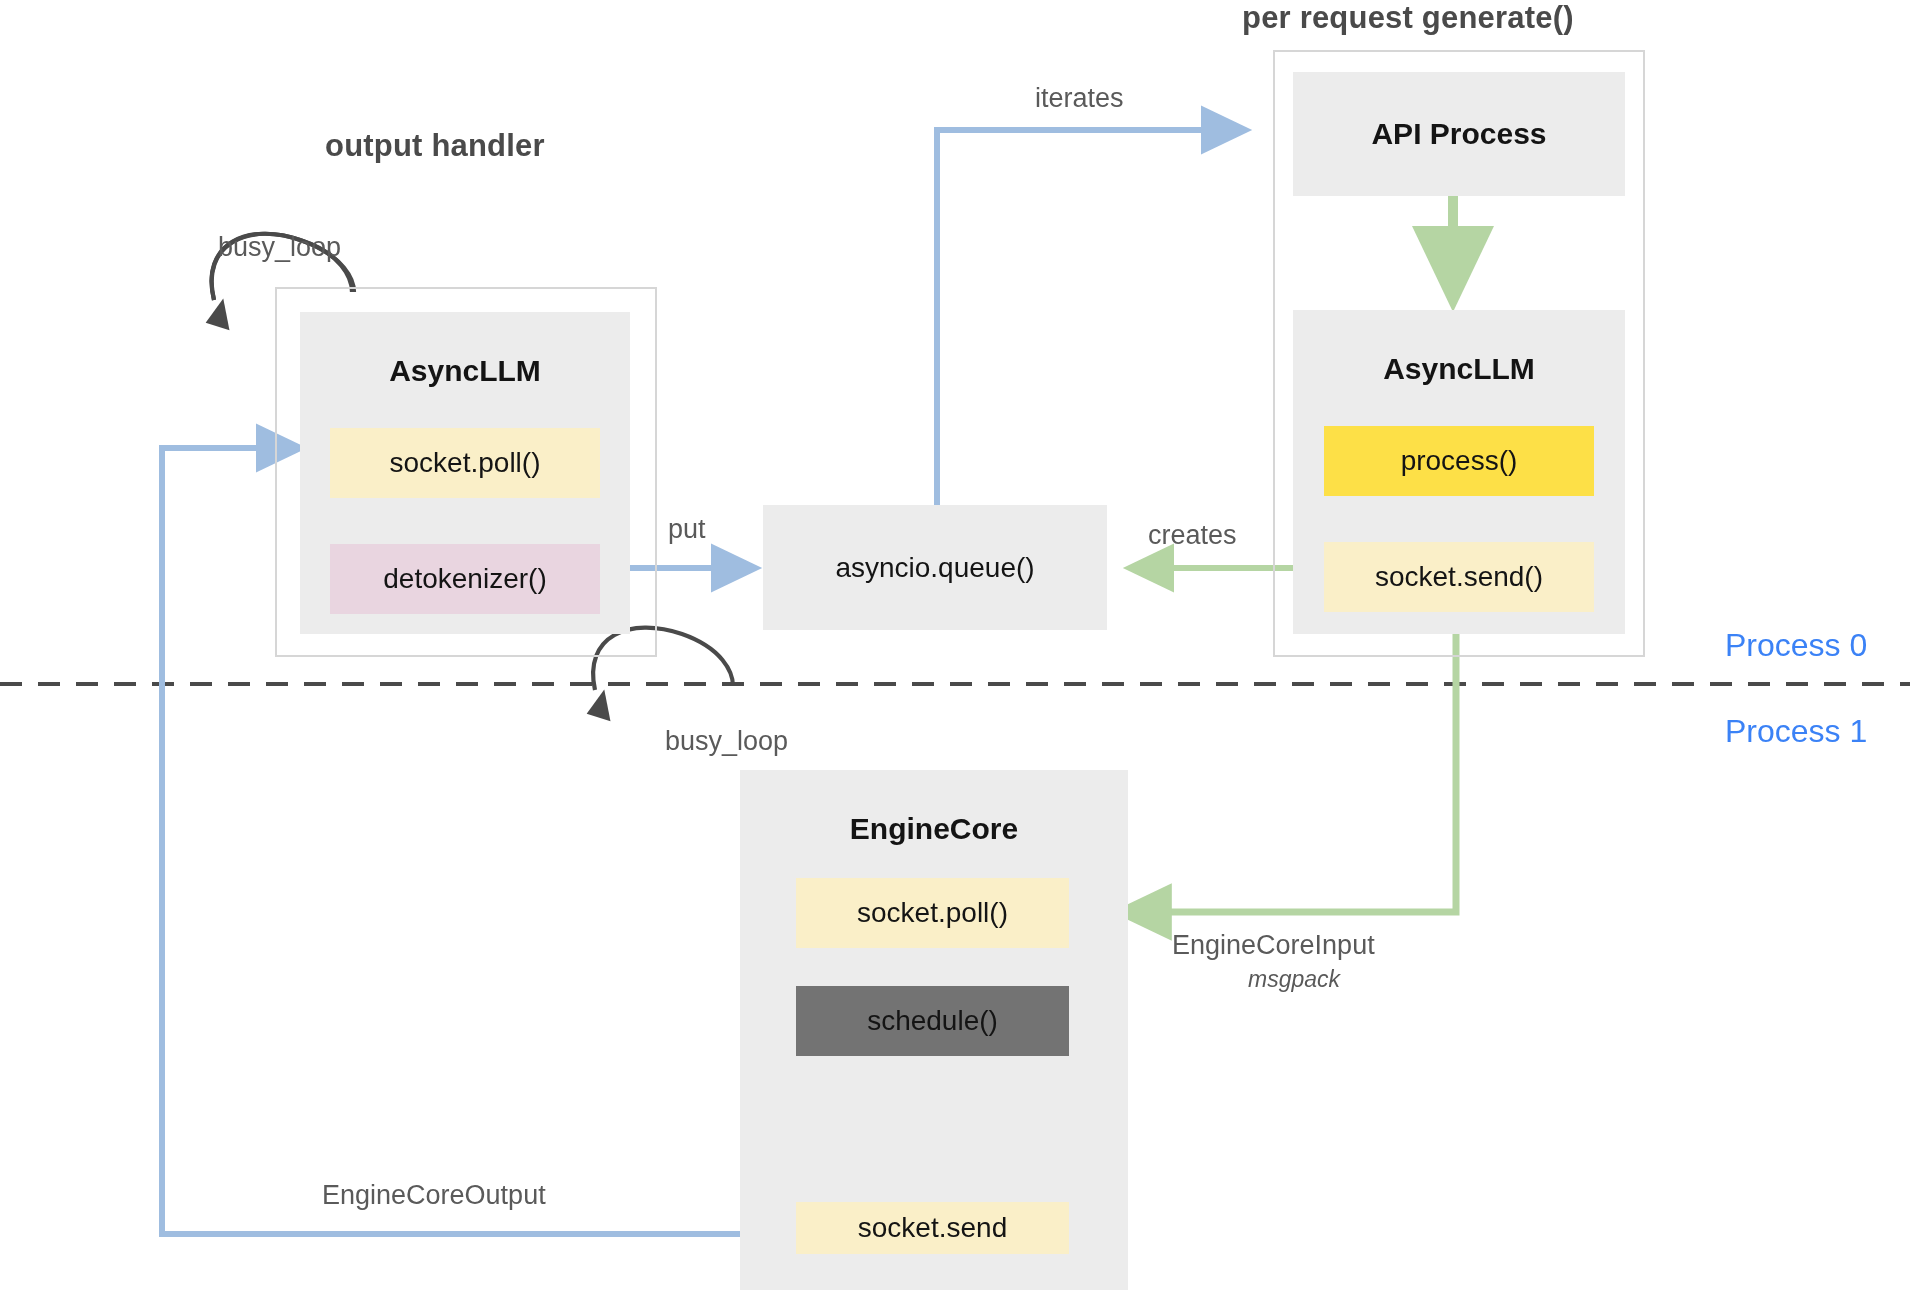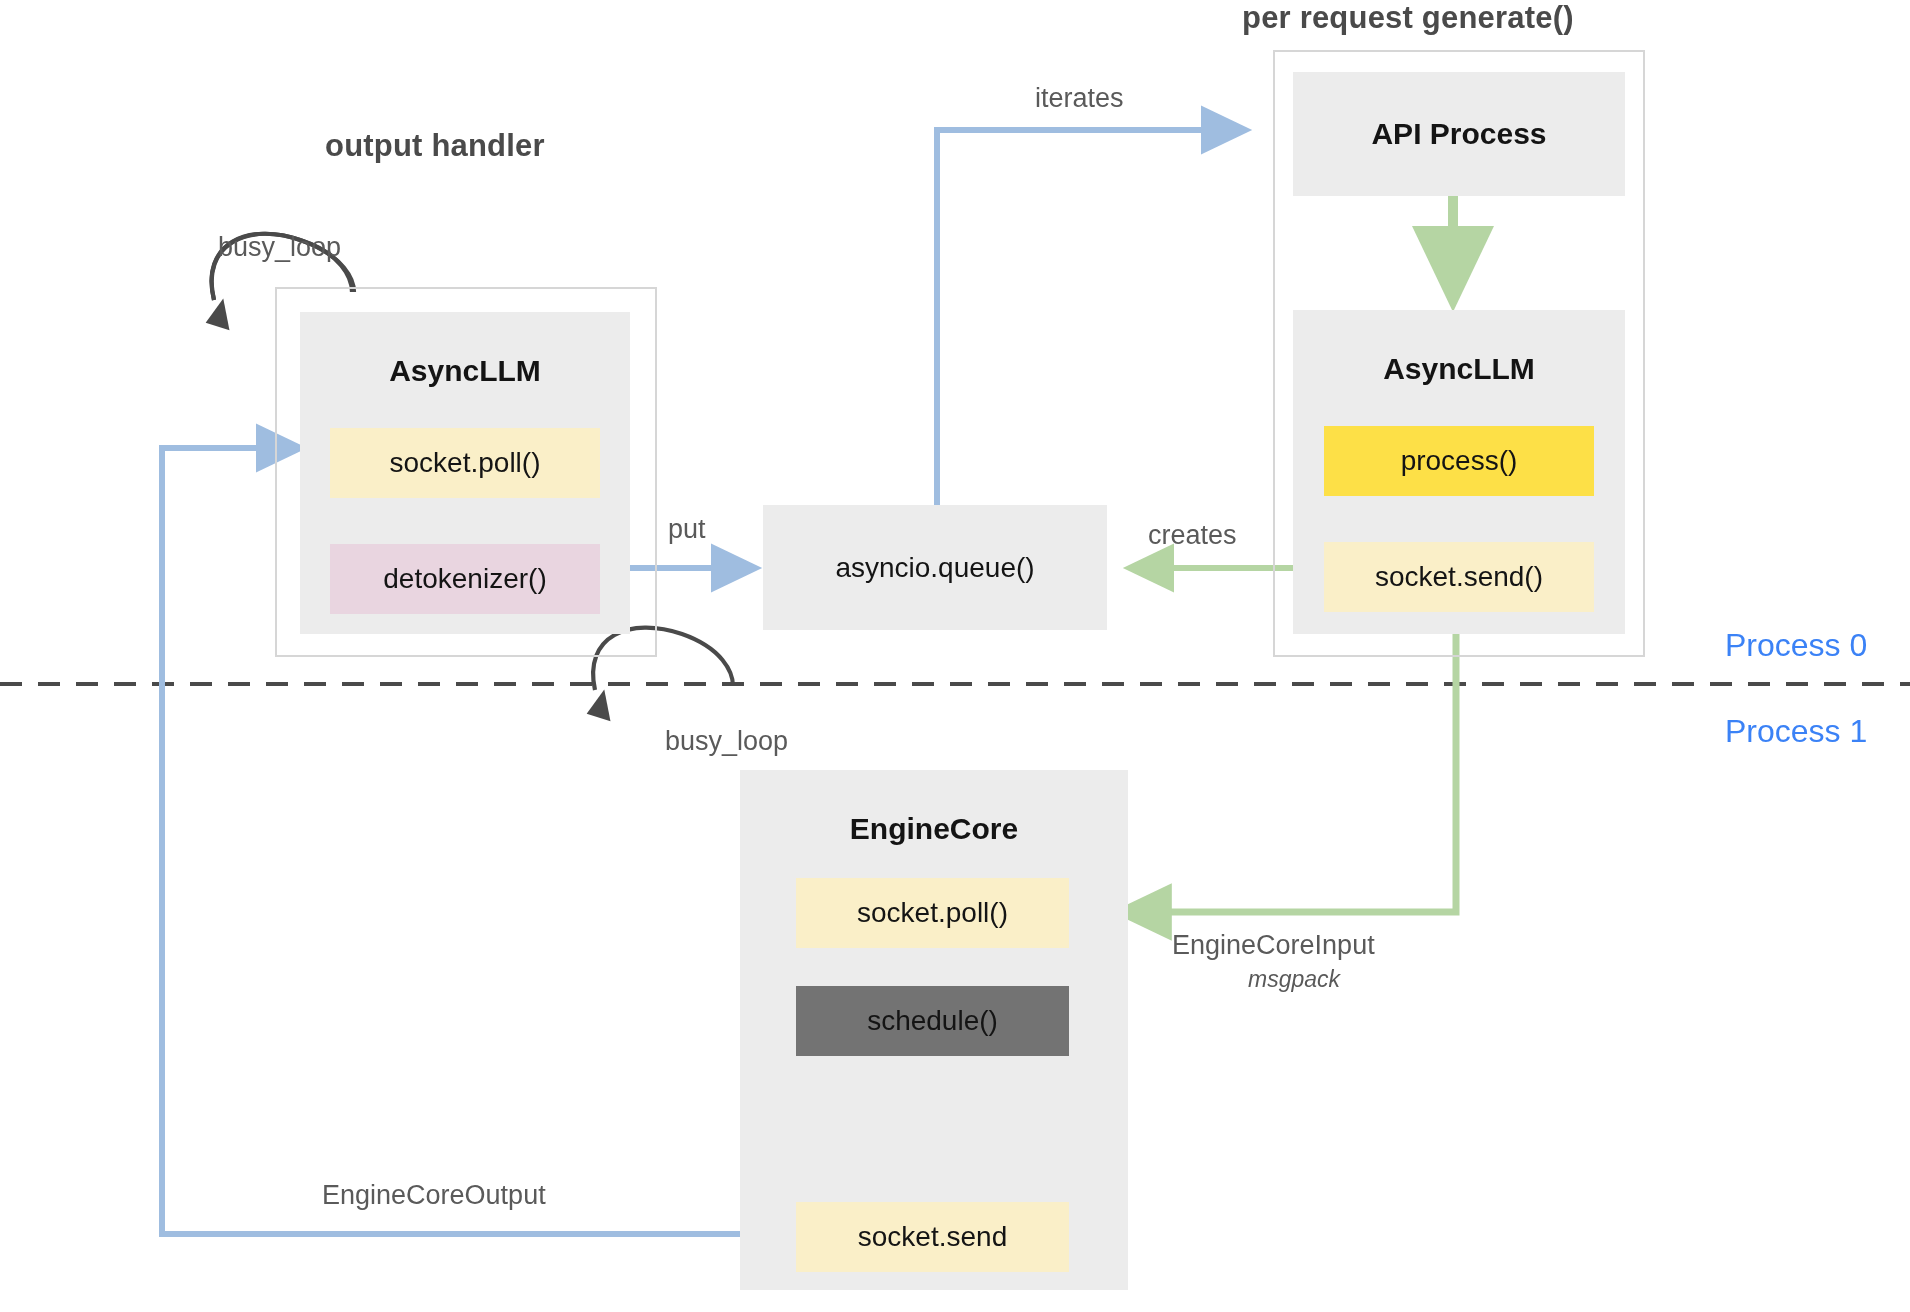--- a/index.html
+++ b/index.html
@@ -129,21 +129,21 @@
   </div>
 
   <div class="module" style="left:740px; top:770px; width:388px; height:520px;">
     <div class="module-title" style="top:42px;">EngineCore</div>
     <div class="slot" style="left:56px; top:108px; width:273px; height:70px; background:#faefc8;">
       <span>socket.poll()</span>
     </div>
     <div class="slot" style="left:56px; top:216px; width:273px; height:70px; background:#737373;">
       <span>schedule()</span>
     </div>
-    <div class="slot" style="left:56px; top:432px; width:273px; height:70px; background:#faefc8;">
+    <div class="slot" style="left:56px; top:432px; width:273px; height:52px; background:#faefc8;">
       <span>socket.send</span>
     </div>
   </div>
 
   <div class="edge-label" style="left:218px; top:232px;">busy_loop</div>
 
   <div class="edge-label" style="left:668px; top:514px;">put</div>
 
   <div class="edge-label" style="left:1035px; top:83px;">iterates</div>
 

